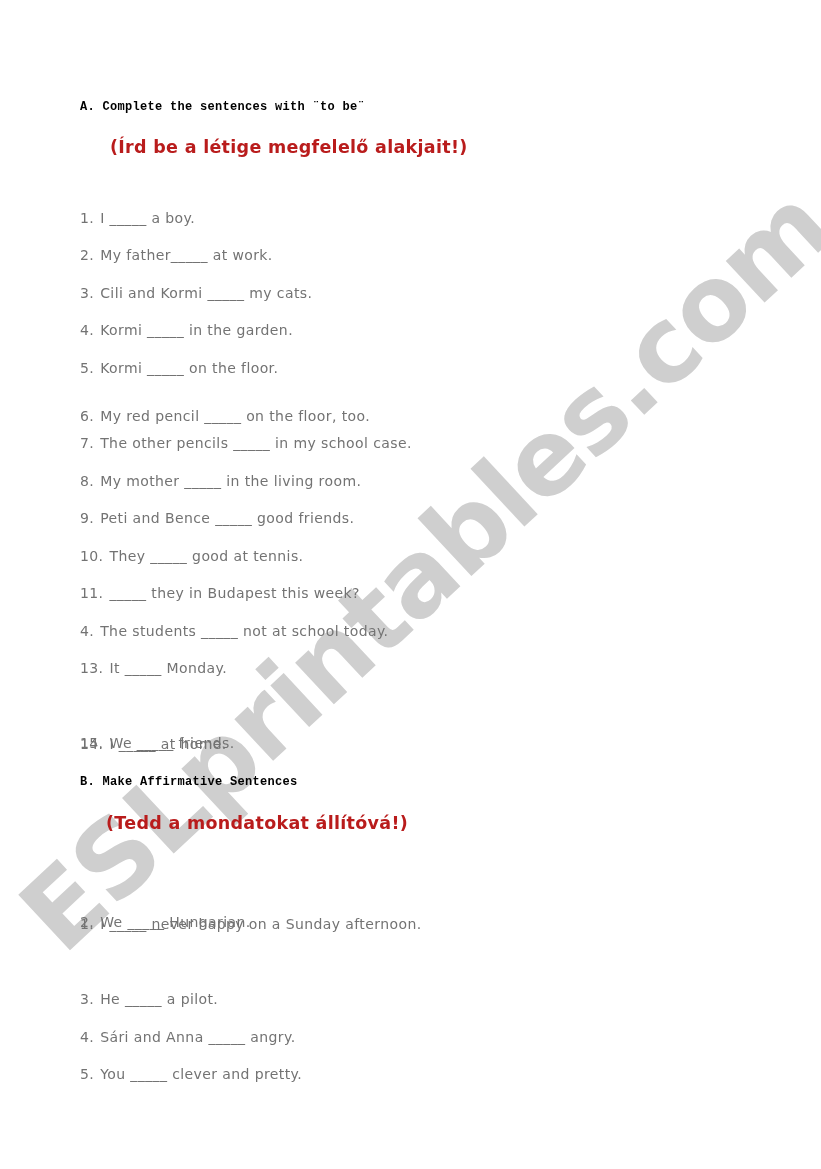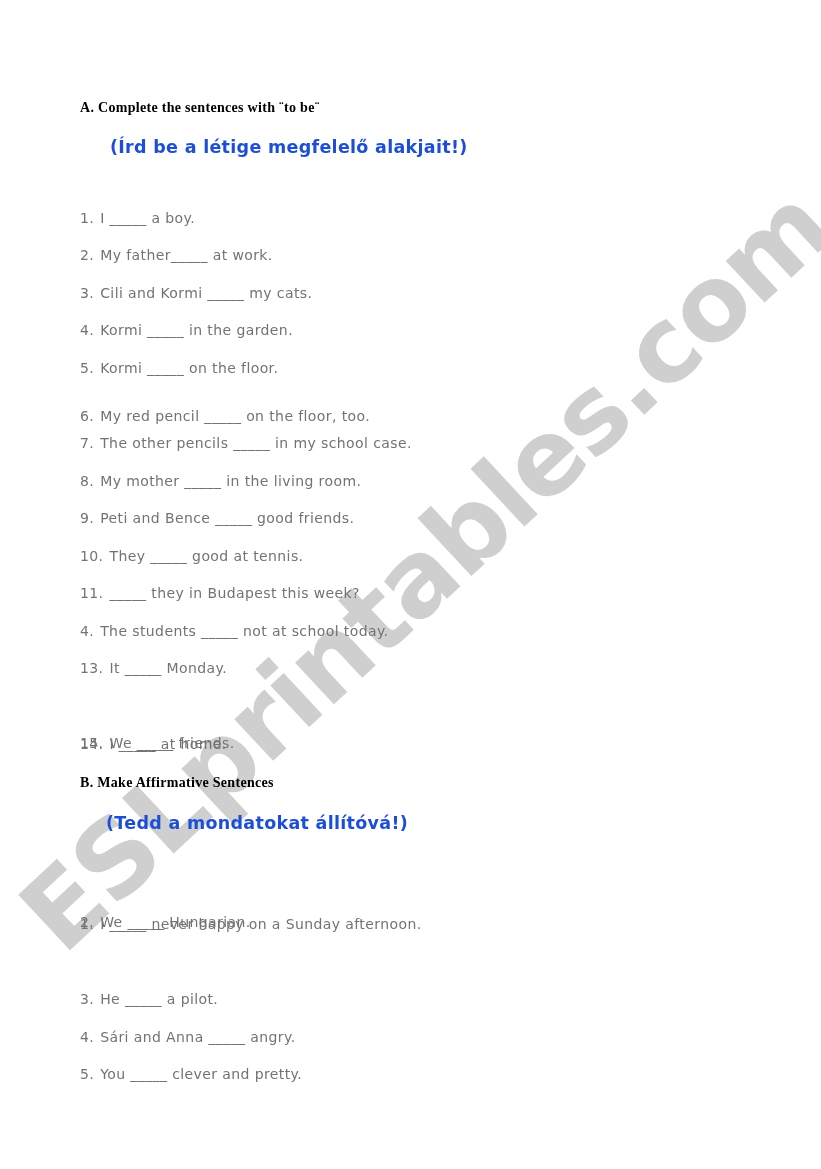--- a/index.html
+++ b/index.html
@@ -32,35 +32,35 @@
     .page {
       position: absolute;
       left: 80px;
       top: 0;
       width: 680px;
       z-index: 1;
     }
     .heading {
       position: absolute;
       left: 0;
-      font-family: Liberation Serif, serif;
+      font-family: Liberation Mono, monospace;
       font-weight: bold;
-      font-size: 14px;
+      font-size: 12px;
       letter-spacing: 0.3px;
       white-space: nowrap;
       color: #000;
     }
     .subheading {
       position: absolute;
       font-family: "DejaVu Sans", sans-serif;
       font-weight: bold;
       font-size: 17.5px;
       letter-spacing: 0.3px;
       white-space: nowrap;
-      color: #1d4ed8;
+      color: #b91c1c;
     }
     .item {
       position: absolute;
       left: 0;
       font-size: 14px;
       letter-spacing: 0.4px;
       white-space: nowrap;
       color: #737373;
       margin-top: 32px;
     }

